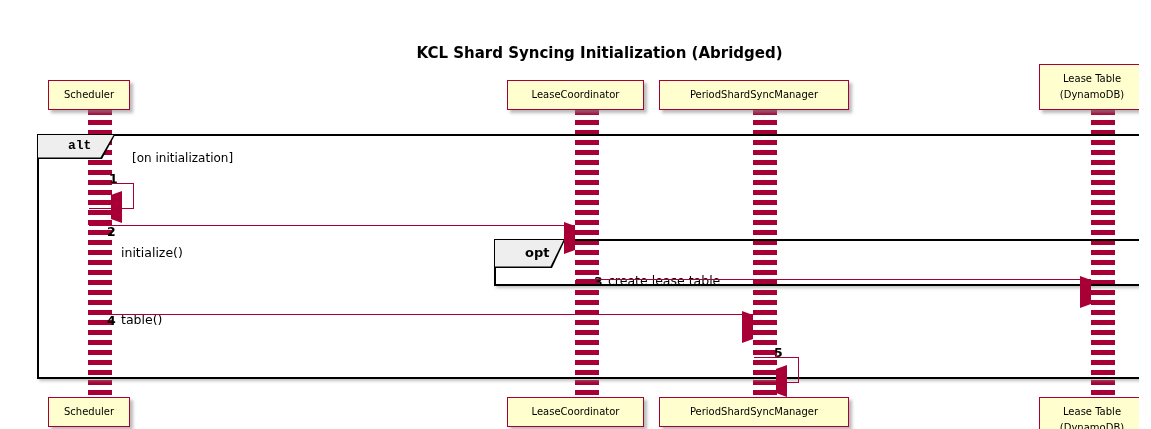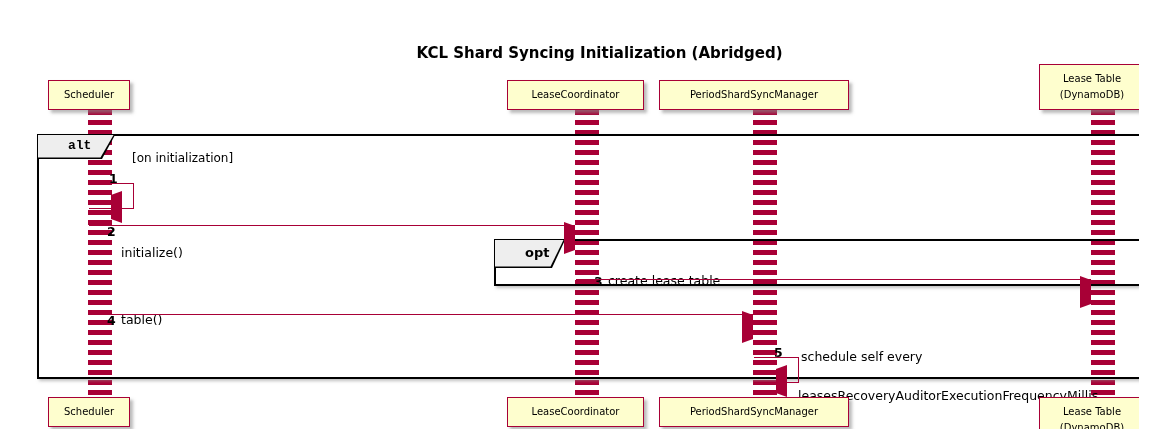--- a/index.html
+++ b/index.html
@@ -174,24 +174,20 @@
   <div class="msg-text" style="left:572px; top:238px;">create lease table</div>
   <div class="arrow-line" style="left:552px; top:255px; width:515px;"></div>
   <div class="arrow-head-right" style="left:1056px; top:251.5px;"></div>
 
   <div class="msg-num" style="left:71px; top:277px;">4</div>
   <div class="msg-text" style="left:85px; top:277px;">table()</div>
   <div class="arrow-line" style="left:65px; top:290px; width:664px;"></div>
   <div class="arrow-head-right" style="left:718px; top:286.5px;"></div>
 
   <div class="msg-num" style="left:738px; top:309px;">5</div>
-  <div class="msg-text" style="left:753px; top:302px;">
-    <div class="line1">schedule self every</div>
-    <div class="line2">leasesRecoveryAuditorExecutionFrequencyMillis</div>
-  </div>
   <div class="self-loop" style="left:730px; top:333px; width:45px; height:13px;"></div>
   <div class="arrow-head-left" style="left:728px; top:340.5px;"></div>
 
   <div class="participant" style="left:24px; top:373px; width:82px; height:30px;">
     <span>Scheduler</span>
   </div>
   <div class="participant" style="left:483px; top:373px; width:137px; height:30px;">
     <span>LeaseCoordinator</span>
   </div>
   <div class="participant" style="left:635px; top:373px; width:190px; height:30px;">

